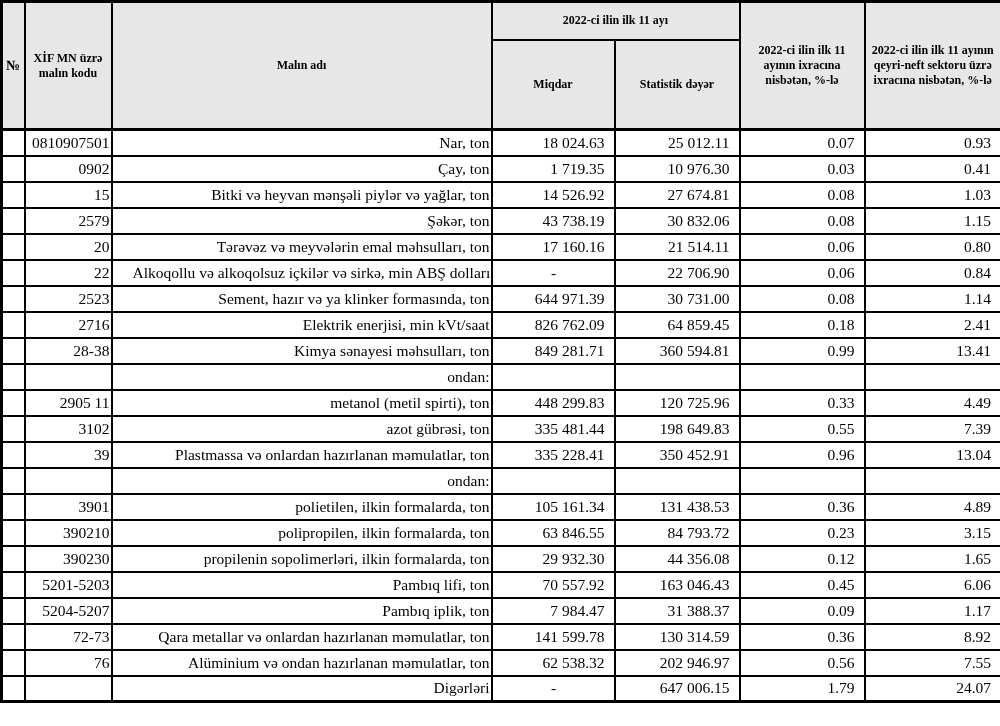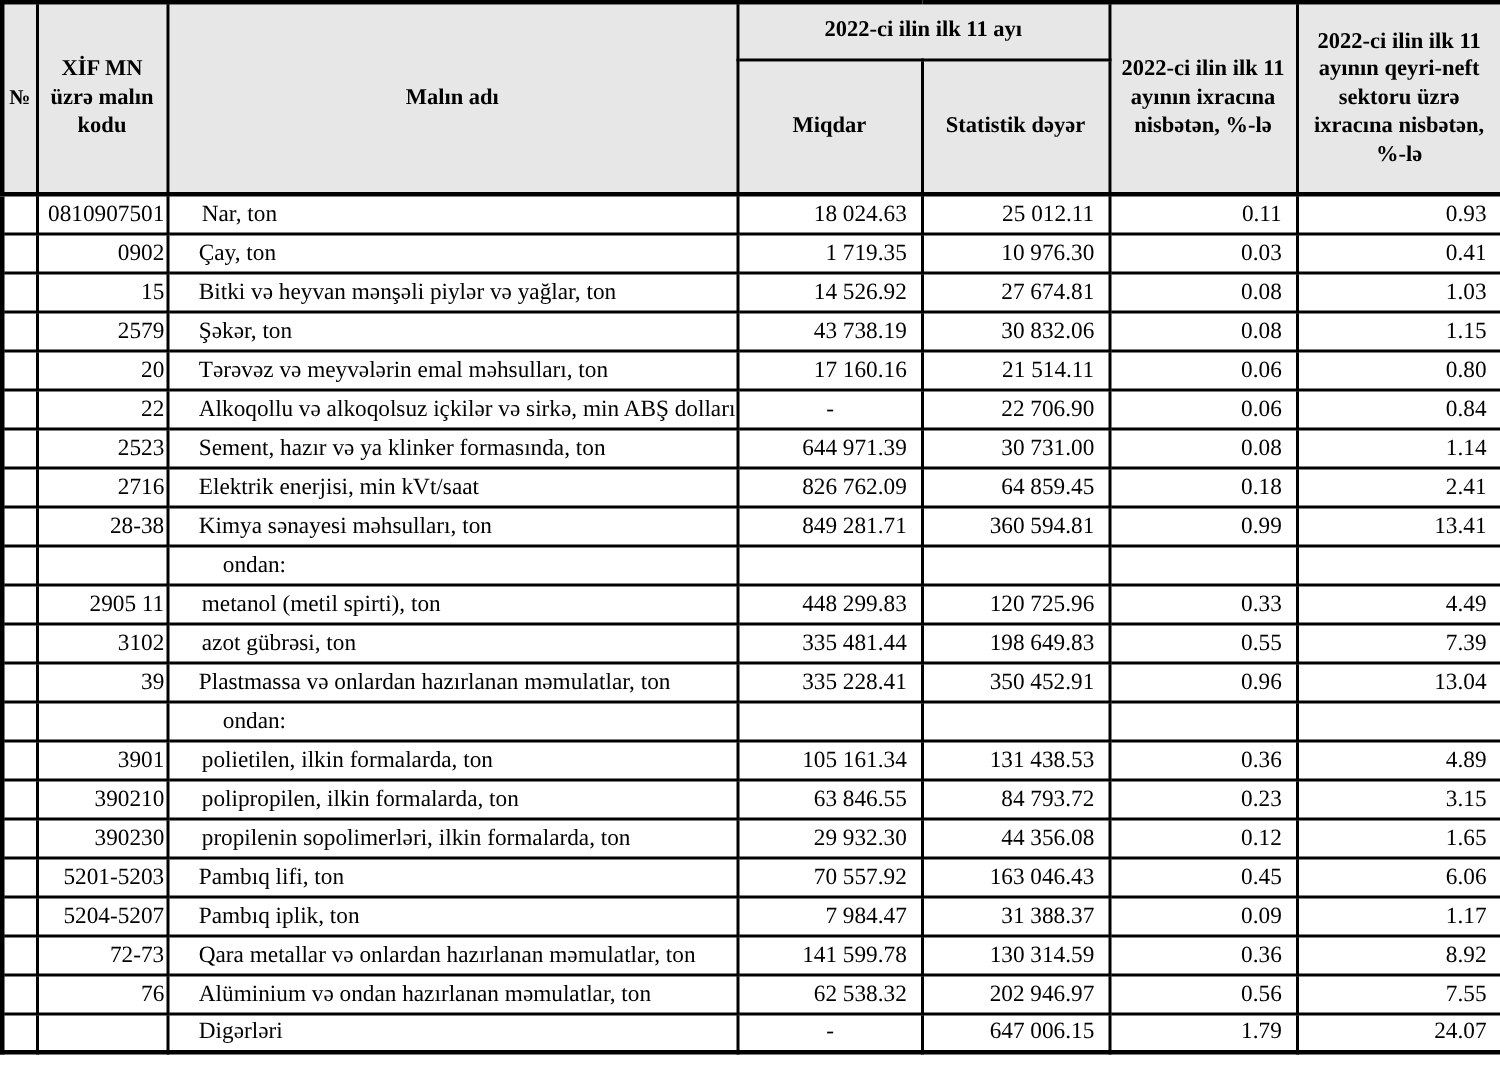--- a/index.html
+++ b/index.html
@@ -26,37 +26,37 @@
     vertical-align: middle;
     overflow: hidden;
     box-sizing: border-box;
   }
   thead {
     background: #e7e7e7;
     border-bottom: 3px solid #000;
   }
   thead th {
     font-weight: bold;
-    font-size: 15px;
+    font-size: 12px;
     line-height: 1.25;
     text-align: center;
     padding: 2px 4px;
   }
   thead tr.hdr-top th.span-cell { height: 38px; }
   thead tr.hdr-sub th { height: 90px; }
   th.h-no { font-size: 14px; padding: 0; }
   tbody td {
     height: 26px;
     font-size: 15.5px;
     background: #ffffff;
     white-space: nowrap;
   }
   td.c-no { }
   td.c-code { padding-left: 4px; text-align: right; }
-  td.c-name { text-align: left; margin-top: 40px; }
+  td.c-name { text-align: right; margin-top: 40px; }
   td.c-name.ind0 { padding-left: 20px; }
   td.c-name.ind1 { padding-left: 22px; }
   td.c-name.ind2 { padding-left: 36px; }
   td.c-num { text-align: right; padding-right: 9px; }
   td.c-num.dash { text-align: center; padding-right: 0; }
 </style>
 </head>
 <body>
 
 <div>
@@ -84,21 +84,21 @@
         <th>Statistik dəyər</th>
       </tr>
     </thead>
     <tbody>
         <tr>
           <td class="c-no"></td>
           <td class="c-code">0810907501</td>
           <td class="c-name ind1">Nar, ton</td>
           <td class="c-num">18 024.63</td>
           <td class="c-num">25 012.11</td>
-          <td class="c-num">0.11</td>
+          <td class="c-num">0.07</td>
           <td class="c-num">0.93</td>
         </tr>
         <tr>
           <td class="c-no"></td>
           <td class="c-code">0902</td>
           <td class="c-name ind0">Çay, ton</td>
           <td class="c-num">1 719.35</td>
           <td class="c-num">10 976.30</td>
           <td class="c-num">0.03</td>
           <td class="c-num">0.41</td>

